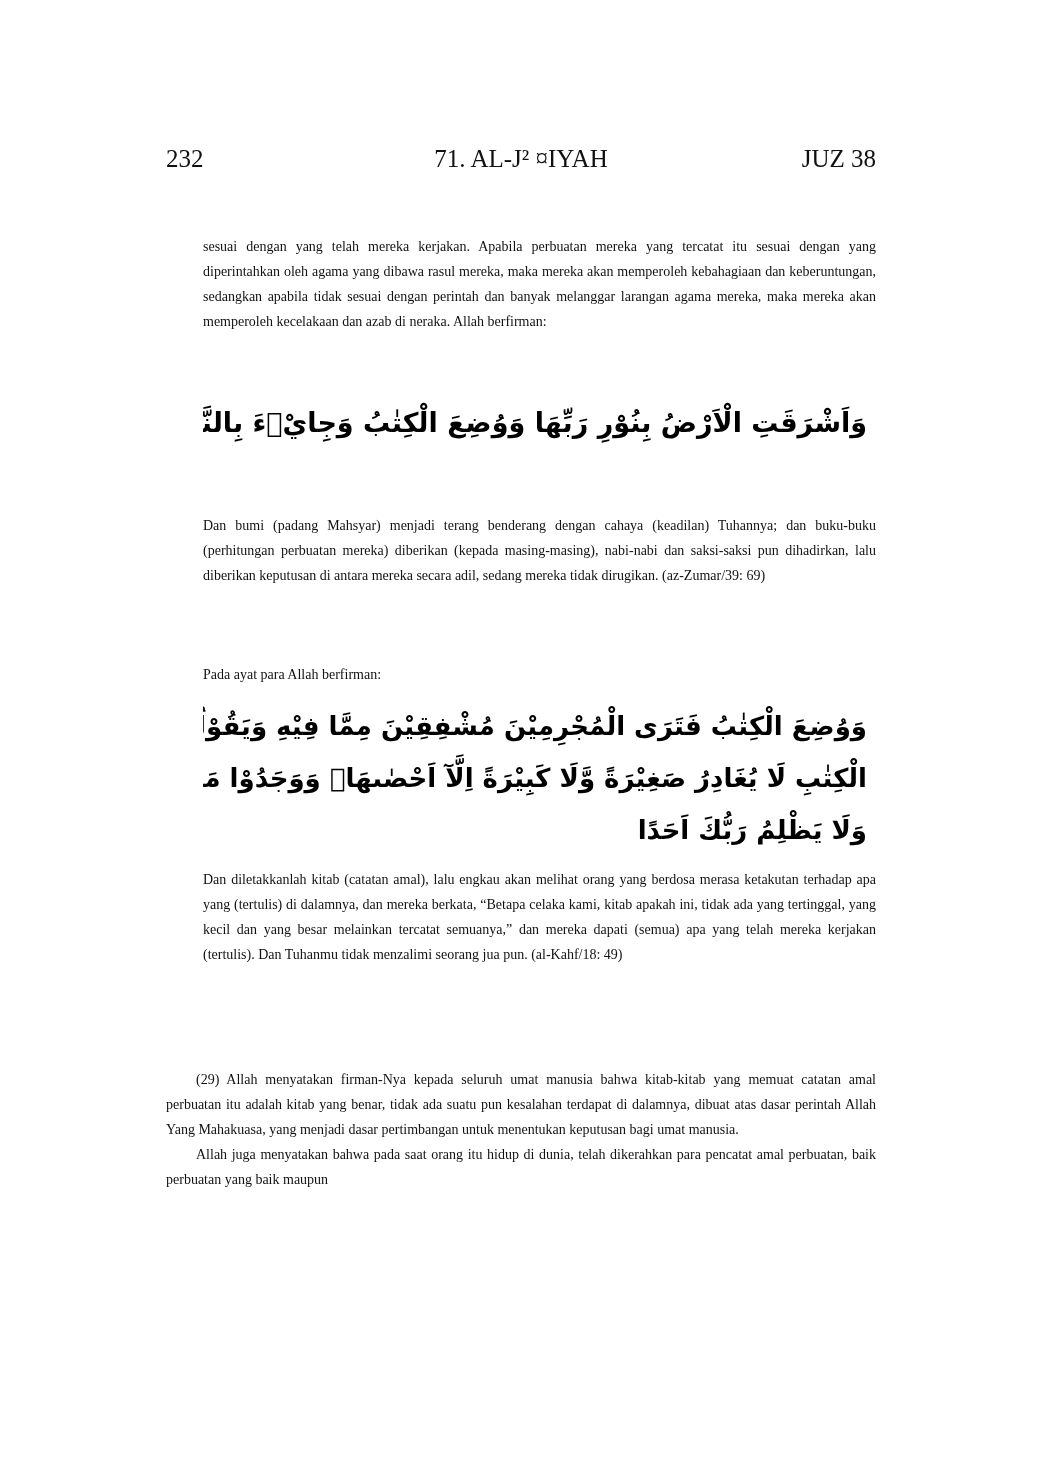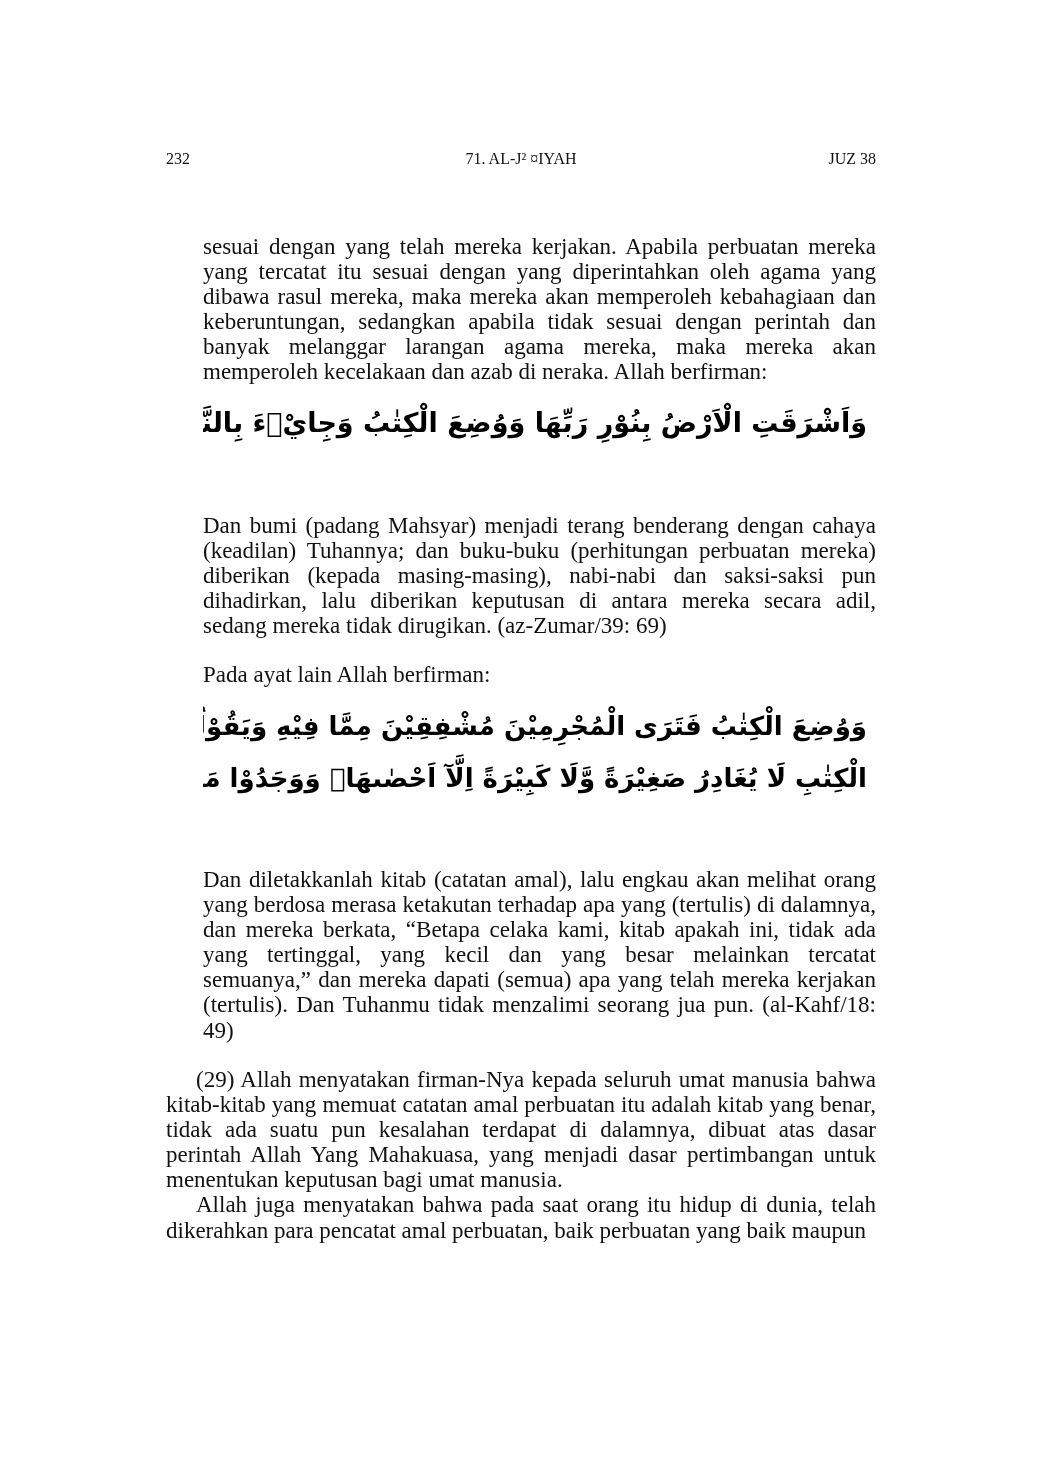--- a/index.html
+++ b/index.html
@@ -14,31 +14,31 @@
       overflow: hidden;
       color: #111111;
       font-family: "Liberation Serif", "DejaVu Serif", serif;
     }
     .page-header {
       position: absolute;
       top: 145px;
       left: 166px;
       width: 710px;
       height: 28px;
-      font-size: 16px;
+      font-size: 25px;
       line-height: 28px;
       font-family: Liberation Serif, serif;
     }
     .page-header .hdr-num { position: absolute; left: 0; top: 0; }
     .page-header .hdr-title { position: absolute; left: 0; right: 0; top: 0; text-align: center; }
     .page-header .hdr-juz { position: absolute; right: 0; top: 0; }
 
     .block {
       position: absolute;
-      font-size: 23px;
+      font-size: 14px;
       line-height: 25.1px;
       text-align: justify;
     }
     .block.indented {
       left: 203px;
       width: 673px;
     }
     .block.body {
       left: 166px;
       width: 710px;
@@ -85,25 +85,26 @@
 </div>
 
 <div id="para-1" class="block indented">sesuai dengan yang telah mereka kerjakan. Apabila perbuatan mereka yang tercatat itu sesuai dengan yang diperintahkan oleh agama yang dibawa rasul mereka, maka mereka akan memperoleh kebahagiaan dan keberuntungan, sedangkan apabila tidak sesuai dengan perintah dan banyak melanggar larangan agama mereka, maka mereka akan memperoleh kecelakaan dan azab di neraka. Allah berfirman:</div>
 
 <div id="arabic-1" class="arabic" lang="ar">
   <span class="line">وَاَشْرَقَتِ الْاَرْضُ بِنُوْرِ رَبِّهَا وَوُضِعَ الْكِتٰبُ وَجِايْۤءَ بِالنَّبِيّٖنَ وَالشُّهَدَاۤءِ</span>
 </div>
 
 <div id="trans-1" class="block indented"><span class="italic">Dan bumi (padang Mahsyar) menjadi terang benderang dengan cahaya (keadilan) Tuhannya; dan buku-buku (perhitungan perbuatan mereka) diberikan (kepada masing-masing), nabi-nabi dan saksi-saksi pun dihadirkan, lalu diberikan keputusan di antara mereka secara adil, sedang mereka tidak dirugikan.</span> <span class="ref">(az-Zumar/39: 69)</span></div>
 
-<div id="lead-2" class="block indented">Pada ayat lain Allah berfirman:</div>
+<div id="lead-2" class="block indented">Pada ayat para Allah berfirman:</div>
 
 <div id="arabic-2" class="arabic" lang="ar">
   <span class="line">وَوُضِعَ الْكِتٰبُ فَتَرَى الْمُجْرِمِيْنَ مُشْفِقِيْنَ مِمَّا فِيْهِ وَيَقُوْلُوْنَ يٰوَيْلَتَنَا مَالِ هٰذَا</span>
   <span class="line">الْكِتٰبِ لَا يُغَادِرُ صَغِيْرَةً وَّلَا كَبِيْرَةً اِلَّآ اَحْصٰىهَاۚ وَوَجَدُوْا مَا عَمِلُوْا حَاضِرًاۗ</span>
+  <span class="line">وَلَا يَظْلِمُ رَبُّكَ اَحَدًا</span>
 </div>
 
 <div id="trans-2" class="block indented"><span class="italic">Dan diletakkanlah kitab (catatan amal), lalu engkau akan melihat orang yang berdosa merasa ketakutan terhadap apa yang (tertulis) di dalamnya, dan mereka berkata, “Betapa celaka kami, kitab apakah ini, tidak ada yang tertinggal, yang kecil dan yang besar melainkan tercatat semuanya,” dan mereka dapati (semua) apa yang telah mereka kerjakan (tertulis). Dan Tuhanmu tidak menzalimi seorang jua pun.</span> <span class="ref">(al-Kahf/18: 49)</span></div>
 
 <div id="body-paras" class="block body">
   <p class="p">(29) Allah menyatakan firman-Nya kepada seluruh umat manusia bahwa kitab-kitab yang memuat catatan amal perbuatan itu adalah kitab yang benar, tidak ada suatu pun kesalahan terdapat di dalamnya, dibuat atas dasar perintah Allah Yang Mahakuasa, yang menjadi dasar pertimbangan untuk menentukan keputusan bagi umat manusia.</p>
   <p class="p">Allah juga menyatakan bahwa pada saat orang itu hidup di dunia, telah dikerahkan para pencatat amal perbuatan, baik perbuatan yang baik maupun</p>
 </div>
 
 </body></html>

